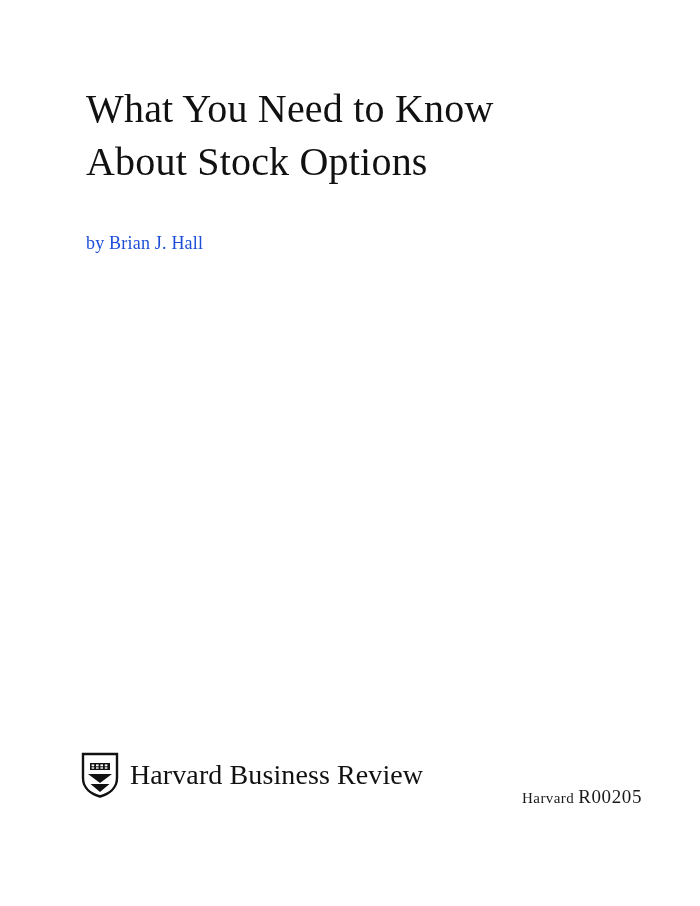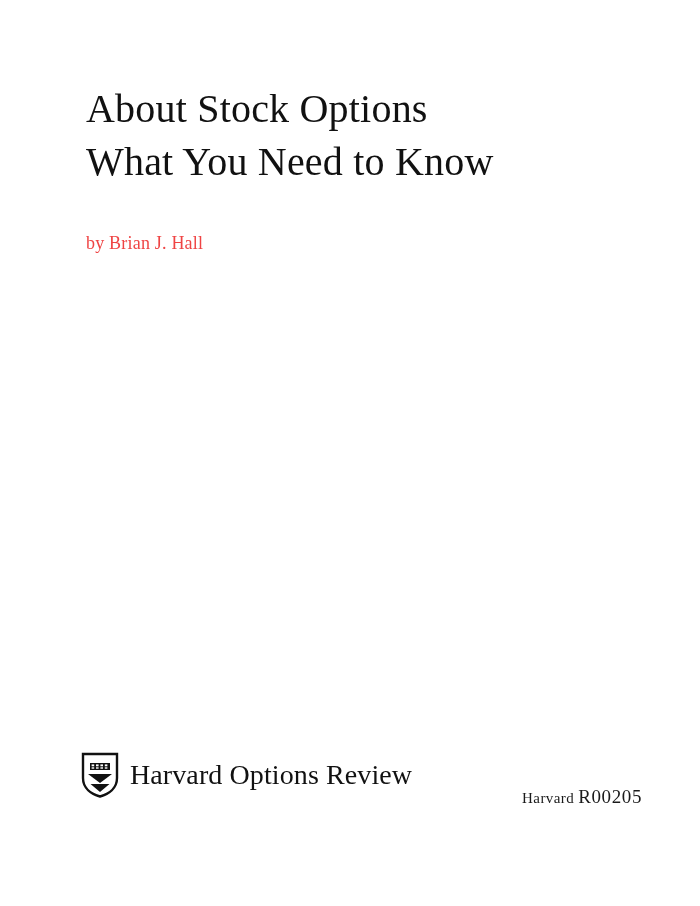--- a/index.html
+++ b/index.html
@@ -39,21 +39,21 @@
     color: #111111;
     white-space: nowrap;
   }
   .byline {
     position: absolute;
     left: 86px;
     top: 231px;
     font-family: "Liberation Serif", serif;
     font-size: 18px;
     line-height: 24px;
-    color: #ef4444;
+    color: #1d4ed8;
     letter-spacing: 0.2px;
   }
   .footer {
     position: absolute;
     left: 0;
     top: 752px;
     width: 700px;
     height: 70px;
   }
   .brand {
@@ -91,22 +91,22 @@
     font-size: 19px;
     letter-spacing: 0.6px;
   }
 </style>
 </head>
 <body>
 
 <div class="page">
 
   <div class="title-block">
+    <div class="title-line">What You Need to Know</div>
     <div class="title-line">About Stock Options</div>
-    <div class="title-line">What You Need to Know</div>
   </div>
 
   <div class="byline">by Brian J. Hall</div>
 
   <div class="footer">
 
     <div class="brand">
       <span class="shield">
         <svg width="38" height="46" viewBox="0 0 38 46" xmlns="http://www.w3.org/2000/svg">
           <path d="M2 2 H36 V26 C36 36 28 42 19 44.5 C10 42 2 36 2 26 Z" fill="#ffffff" stroke="#111111" stroke-width="2.4"></path>
@@ -116,21 +116,21 @@
           <rect x="19.4" y="12.4" width="2.6" height="1.9" fill="#ffffff"></rect>
           <rect x="23.8" y="12.4" width="2.6" height="1.9" fill="#ffffff"></rect>
           <rect x="10.6" y="15.3" width="2.6" height="1.4" fill="#ffffff"></rect>
           <rect x="15" y="15.3" width="2.6" height="1.4" fill="#ffffff"></rect>
           <rect x="19.4" y="15.3" width="2.6" height="1.4" fill="#ffffff"></rect>
           <rect x="23.8" y="15.3" width="2.6" height="1.4" fill="#ffffff"></rect>
           <path d="M7 22 H31 L19 31 Z" fill="#111111"></path>
           <path d="M9.5 32 H28.5 L19 40 Z" fill="#111111"></path>
         </svg>
       </span>
-      <span class="brand-name">Harvard Options Review</span>
+      <span class="brand-name">Harvard Business Review</span>
     </div>
 
     <div class="reprint">
       <span>Harvard</span>
       <span class="code">R00205</span>
     </div>
 
   </div>
 </div>
 

